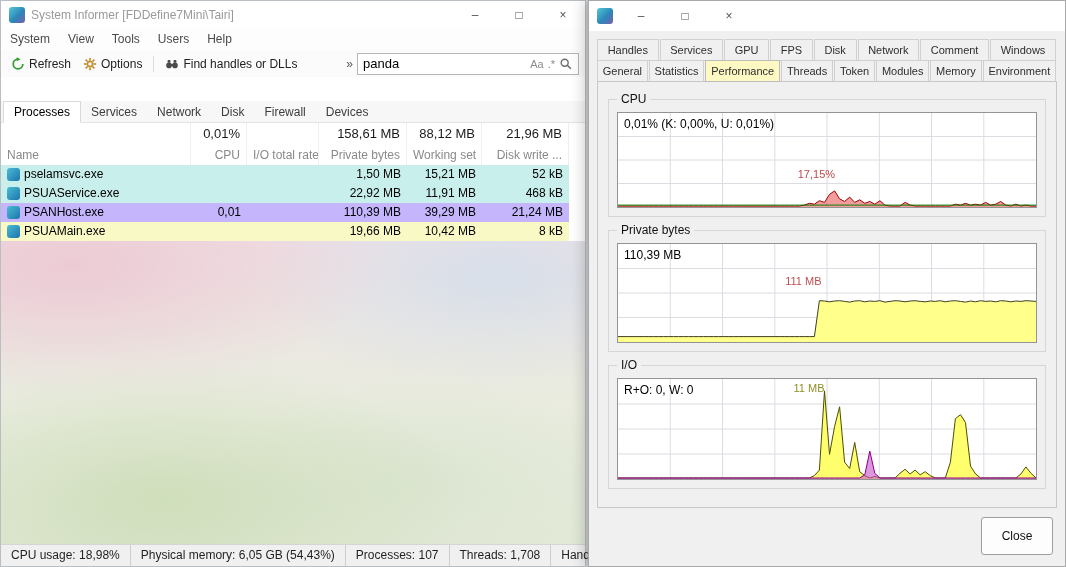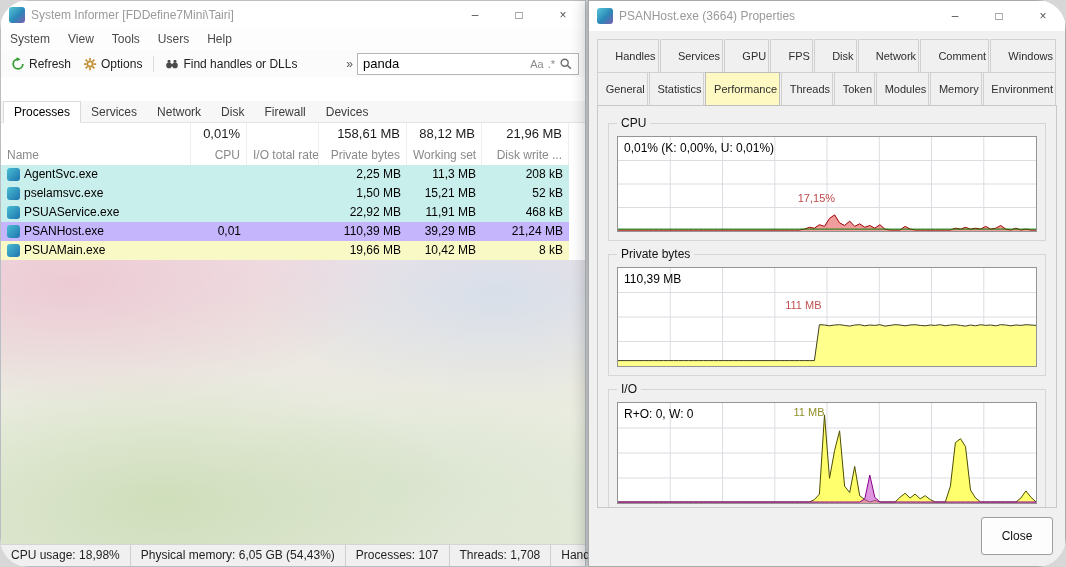--- a/index.html
+++ b/index.html
@@ -1,17 +1,17 @@
 <!DOCTYPE html>
 <html><head>
 <meta charset="utf-8">
 <style>
   * { margin:0; padding:0; box-sizing:border-box; }
   body { font-family:"Liberation Sans", sans-serif; background:#d7d7d7; }
-  .stage { position:relative; width:1066px; height:567px; overflow:hidden; background:#cfd3d6;border-radius:29px; }
+  .stage { position:relative; width:1066px; height:567px; overflow:hidden; background:#cfd3d6; }
 
   
   .win-left { position:absolute; left:0; top:0; width:586px; height:567px;
     background:#fff; border:1px solid #b9bec2; display:flex; flex-direction:column; }
   .titlebar { height:28px; display:flex; align-items:center; background:#ffffff; flex:0 0 auto; }
   .app-ico { width:16px; height:16px; margin:0 6px 0 8px; border-radius:3px;
     background:linear-gradient(135deg,#58c7d8 0%,#2b87b8 55%,#7a5fb0 100%); }
   .tb-title { font-size:12px; color:#9a9a9a; flex:1 1 auto; white-space:nowrap; overflow:hidden; }
   .win-controls { display:flex; height:100%; }
   .wc { width:44px; height:100%; border:none; background:transparent; font-size:12px; color:#555;
@@ -63,21 +63,21 @@
     display:flex; align-items:center; font-size:12px; color:#1f1f1f; }
   .seg { padding:0 10px; border-right:1px solid #cfcfcf; line-height:21px; white-space:nowrap; }
 
   
   .dialog { position:absolute; left:588px; top:0; width:478px; height:567px; background:#f0f0f0;
     border:1px solid #a9a9a9; box-shadow:-5px 0 12px rgba(0,0,0,0.18);
     display:flex; flex-direction:column; }
   .dialog .titlebar { background:#fff; height:30px; }
   .dtabs { padding:8px 8px 0; }
   .tabrow { display:flex; }
-  .dtab { flex:1 1 auto; text-align:right; font-size:11px; color:#2e2e2e; padding:10px 2px;
+  .dtab { flex:1 1 auto; text-align:center; font-size:11px; color:#2e2e2e; padding:4px 2px;
     background:#f0f0f0; border:1px solid #d0d0d0; margin-right:1px; margin-bottom:-1px;
     white-space:nowrap; overflow:hidden; }
   .dtab.active { background:#fef9c3; border-color:#bdbdbd; position:relative; z-index:2; }
   .dcontent { flex:1 1 auto; margin:0 8px; border:1px solid #c8c8c8; background:#f0f0f0;
     overflow:hidden; padding-top:4px; }
   .group { position:relative; border:1px solid #d6d6d6; margin:13px 10px 4px; padding:12px 8px 8px; }
   .legend { position:absolute; top:-8px; left:8px; background:#f0f0f0; padding:0 4px;
     font-size:12px; color:#111; }
   .graph { position:relative; border:1px solid #949494; background:#fff; overflow:hidden; }
   .graph.cpu { height:96px; } .graph.pb { height:100px; } .graph.io { height:102px; }
@@ -195,31 +195,20 @@
         <span class="hcell">Private bytes</span>
         <span class="hcell">Working set</span>
         <span class="hcell">Disk write ...</span>
       </div>
     </div>
 
     <div class="rows">
       <div class="prow teal">
         <span class="cell name">
             <i class="picon"></i>
-            <span>AgentSvc.exe</span>
-          </span>
-        <span class="cell"></span>
-        <span class="cell"></span>
-        <span class="cell">2,25 MB</span>
-        <span class="cell">11,3 MB</span>
-        <span class="cell">208 kB</span>
-      </div>
-      <div class="prow teal">
-        <span class="cell name">
-            <i class="picon"></i>
             <span>pselamsvc.exe</span>
           </span>
         <span class="cell"></span>
         <span class="cell"></span>
         <span class="cell">1,50 MB</span>
         <span class="cell">15,21 MB</span>
         <span class="cell">52 kB</span>
       </div>
       <div class="prow teal">
         <span class="cell name">
@@ -264,21 +253,20 @@
       <span class="seg">Processes: 107</span>
       <span class="seg">Threads: 1,708</span>
       <span class="seg">Handles: 50,752</span>
     </div>
   </div>
 
   <div class="dialog">
 
     <div class="titlebar">
       <span class="app-ico"></span>
-      <span class="tb-title">PSANHost.exe (3664) Properties</span>
       <span class="win-controls">
         <button class="wc">–</button>
         <button class="wc">□</button>
         <button class="wc">×</button>
       </span>
     </div>
 
     <div class="dtabs">
       <div class="tabrow">
         <span class="dtab">Handles</span>

